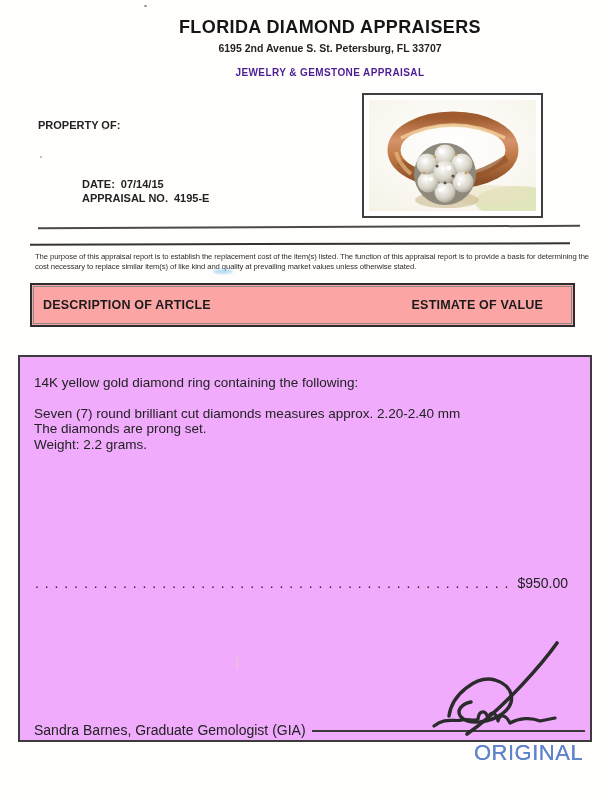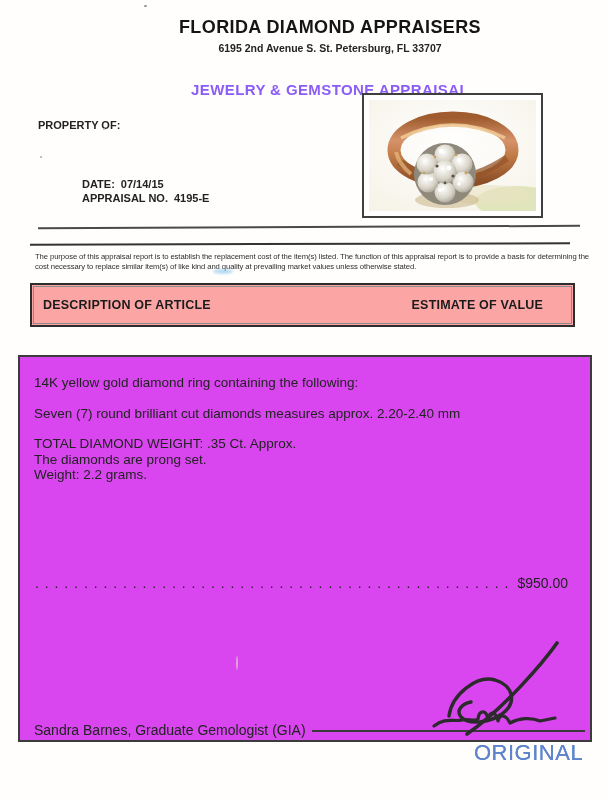--- a/index.html
+++ b/index.html
@@ -4,21 +4,21 @@
 <style>
   html,body{margin:0;padding:0;background:#ffffff;}
   .page{
     position:relative;width:608px;height:800px;background:#fffefd;
     font-family:"Liberation Sans",sans-serif;color:#1f1f1f;overflow:hidden;
   }
   
   .letterhead{position:absolute;top:17px;left:52px;width:556px;text-align:center;}
   .lh-title{font-size:18px;font-weight:bold;letter-spacing:.4px;color:#151515;}
   .lh-address{font-size:10.5px;font-weight:bold;margin-top:4px;color:#242424;}
-  .lh-subtitle{font-size:15px;font-weight:bold;letter-spacing:.4px;margin-top:27px;color:#8b5cf6;}
+  .lh-subtitle{font-size:10px;font-weight:bold;letter-spacing:.4px;margin-top:13px;color:#4c1d95;}
   
   .property-of{position:absolute;left:38px;top:119px;font-size:11px;font-weight:bold;color:#222;}
   .date-block{position:absolute;left:38px;top:177px;font-size:11px;font-weight:bold;line-height:14px;color:#222;}
   .date-block .lbl{margin-right:6px;padding-left:44px;}
   
   .photo-frame{
     position:absolute;left:362px;top:93px;width:167px;height:111px;
     border:2px solid #3f3f3f;background:#fff;padding:5px;
   }
   .photo-frame svg{display:block;}
@@ -26,21 +26,21 @@
   .rule1{position:absolute;left:38px;top:226px;width:542px;height:2px;background:#4a4a4a;transform:rotate(-.25deg);}
   .rule2{position:absolute;left:30px;top:243px;width:540px;height:2px;background:#333;transform:rotate(-.15deg);}
   
   .disclaimer{position:absolute;left:35px;top:252px;width:556px;font-size:7.7px;line-height:10px;color:#2e2e2e;letter-spacing:-.1px;white-space:nowrap;}
   .ink-smudge{position:absolute;left:213px;top:269px;width:20px;height:5px;background:#7ec2e8;border-radius:50%;opacity:.55;filter:blur(1px);}
   
   .colhead-outer{position:absolute;left:30px;top:283px;width:541px;height:40px;border:2px solid #2d2d2d;background:#fca5a5;}
   .colhead-inner{position:absolute;inset:1px;border:1px solid #8a8a8a;display:flex;align-items:center;justify-content:space-between;padding:0 28px 0 9px;}
   .colhead-inner .h{font-size:12.5px;font-weight:bold;color:#1b1b1b;letter-spacing:.2px;}
   
-  .main-box{position:absolute;left:18px;top:355px;width:570px;height:383px;border:2px solid #3c3c3c;background:#d946ef;}
+  .main-box{position:absolute;left:18px;top:355px;width:570px;height:383px;border:2px solid #3c3c3c;background:#f0abfc;}
   .desc{position:absolute;left:14px;top:18px;right:12px;font-size:13.5px;color:#222;}
   .desc p{margin:0;line-height:15.5px;}
   .desc .gap{margin-top:15px;}
   .retail-row{position:absolute;left:14px;right:22px;top:218px;display:flex;align-items:baseline;font-size:14px;color:#222;}
   .retail-dots{flex:1;overflow:hidden;white-space:nowrap;margin:0 4px 0 1px;letter-spacing:1px;}
   .sig-row{position:absolute;left:14px;right:5px;top:364px;display:flex;align-items:baseline;font-size:14px;color:#222;}
   .sig-line{flex:1;margin-left:6px;border-bottom:2px solid #3a3a3a;transform:translateY(-3px);height:12px;}
   .signature-svg{position:absolute;left:427px;top:634px;z-index:3;pointer-events:none;}
   
   .stamp{position:absolute;left:474px;top:740px;font-size:22px;letter-spacing:.5px;color:#5d84cc;text-shadow:0 0 .6px #5d84cc;white-space:nowrap;}
@@ -138,21 +138,20 @@
     <div class="colhead-inner">
       <span class="h">DESCRIPTION OF ARTICLE</span>
       <span class="h">ESTIMATE OF VALUE</span>
     </div>
   </div>
 
   <div class="main-box">
     <div class="desc">
       <p>14K yellow gold diamond ring containing the following:</p>
       <p class="gap">Seven (7) round brilliant cut diamonds measures approx. 2.20-2.40 mm</p>
-      <p class="gap">TOTAL DIAMOND WEIGHT: .35 Ct. Approx.</p>
       <p>The diamonds are prong set.</p>
       <p>Weight: 2.2 grams.</p>
     </div>
 
     <div class="retail-row">
       <span class="retail-dots">. . . . . . . . . . . . . . . . . . . . . . . . . . . . . . . . . . . . . . . . . . . . . . . . . . . . . . . .</span>
       <span>$950.00</span>
     </div>
 
     <div class="sig-row">

